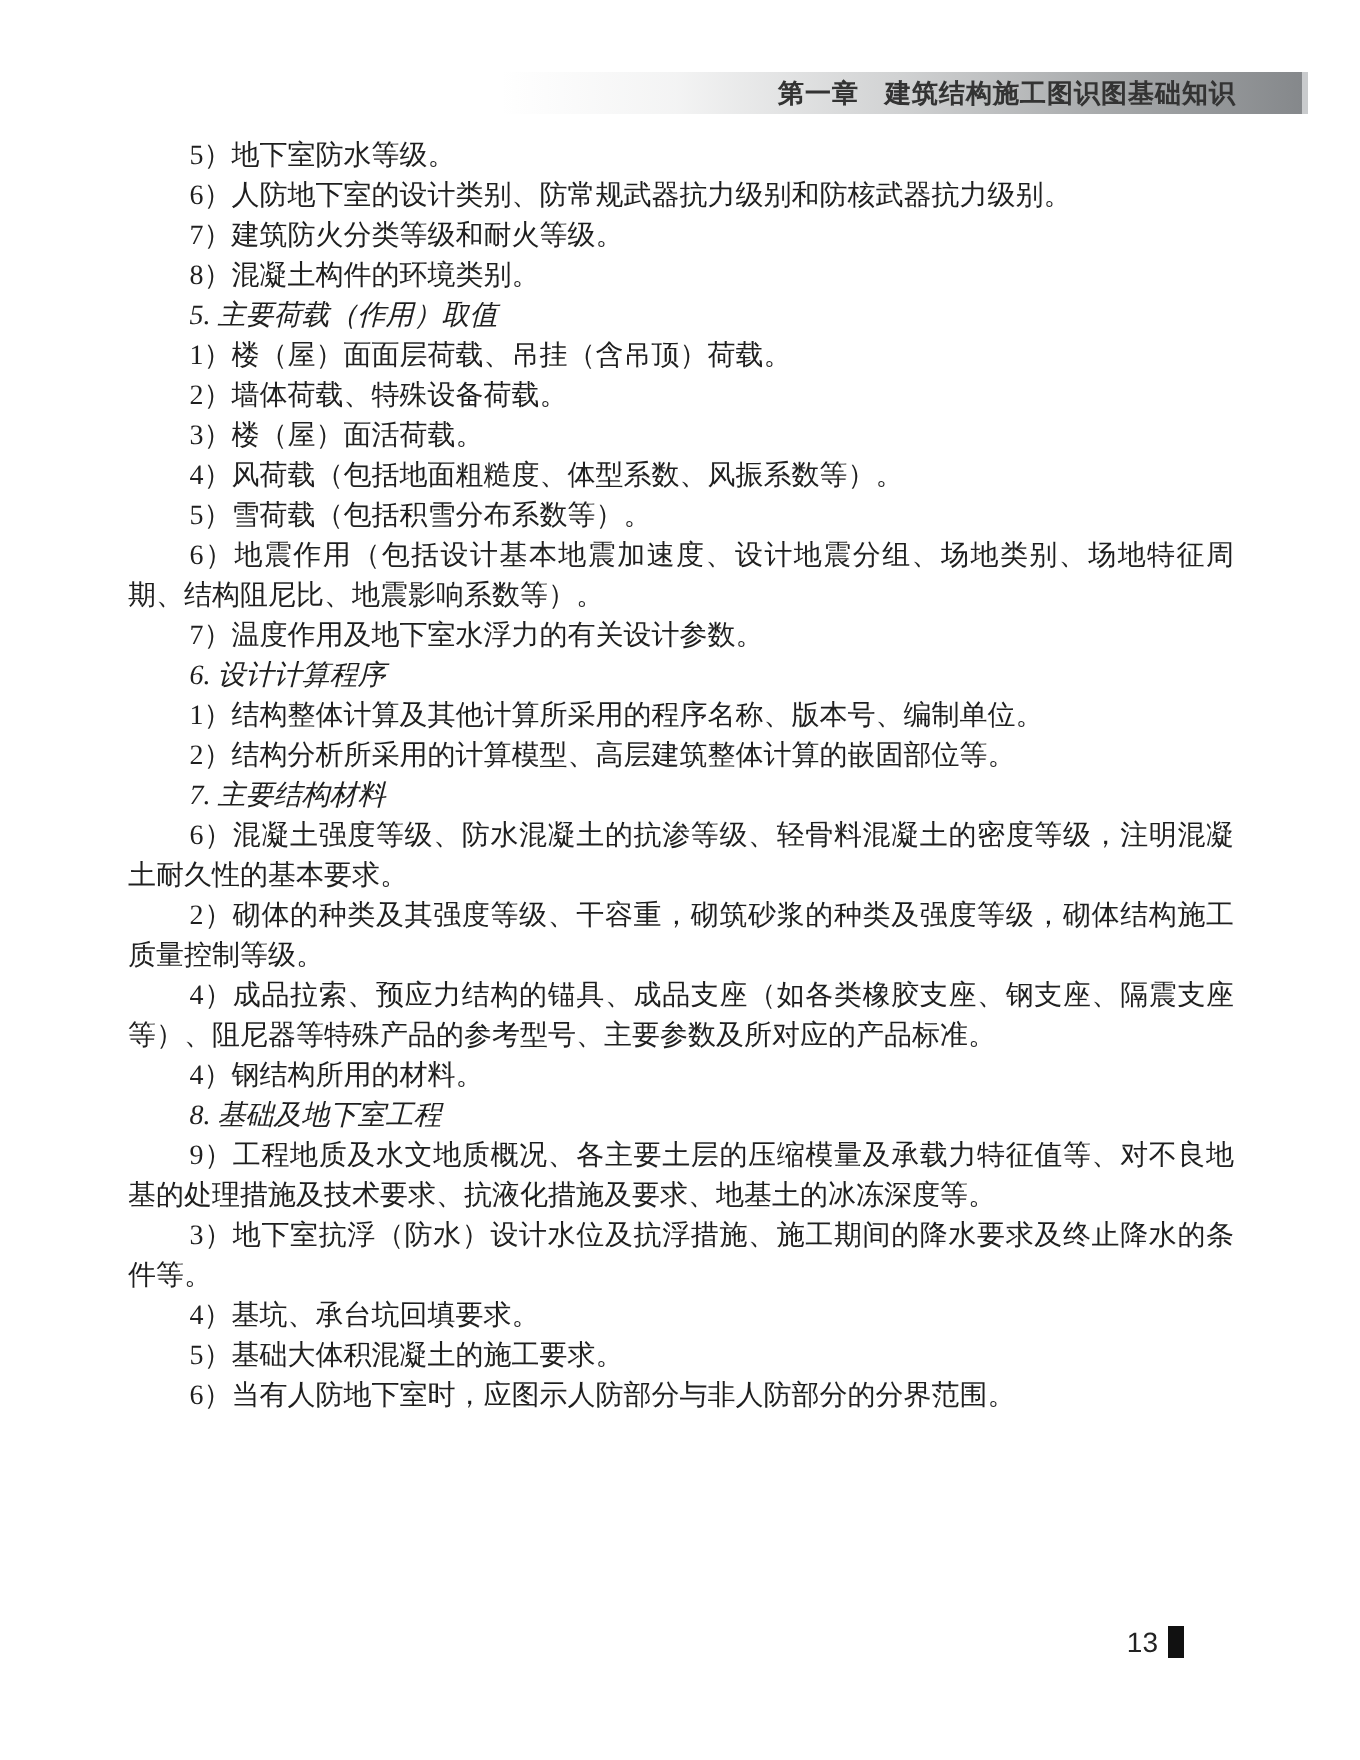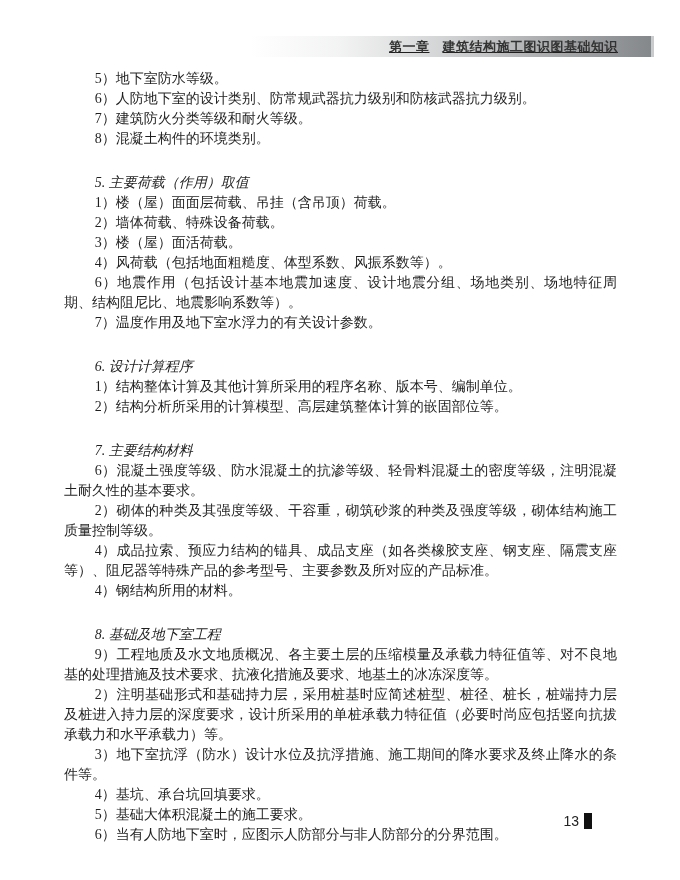--- a/index.html
+++ b/index.html
@@ -23,42 +23,41 @@
       rgba(139,142,144,0) 0%,
       rgba(139,142,144,0.10) 22%,
       rgba(139,142,144,0.40) 50%,
       rgba(139,142,144,0.75) 75%,
       #85888b 100%);
     border-right: 3px solid #c9cbcd;
     display: flex;
     align-items: center;
     justify-content: flex-end;
     padding-right: 33px;
-    text-decoration: underline;
   }
   .header-text {
     font-family: "Liberation Sans", sans-serif;
     font-weight: bold;
     font-size: 13px;
     color: #333333;
     letter-spacing: 0.5px;
     white-space: nowrap;
   }
   .header-text .chapter { margin-right: 13px; }
   .body-text {
     position: absolute;
     top: 69px;
     left: 64px;
     width: 553px;
     font-size: 14px;
     line-height: 20px;
     text-align: justify;
   }
   .para { margin: 0; text-indent: 2.2em; }
-  .para.heading { font-style: italic; margin-top: 24px; }
+  .para.heading { font-style: italic; }
   .footer {
     position: absolute;
     top: 813px;
     right: 88px;
     display: flex;
     align-items: center;
     gap: 5px;
   }
   .page-num {
     font-family: "Liberation Sans", sans-serif;
@@ -85,33 +84,33 @@
   <div class="body-text">
       <p class="para item">5）地下室防水等级。</p>
       <p class="para item">6）人防地下室的设计类别、防常规武器抗力级别和防核武器抗力级别。</p>
       <p class="para item">7）建筑防火分类等级和耐火等级。</p>
       <p class="para item">8）混凝土构件的环境类别。</p>
       <p class="para heading">5. 主要荷载（作用）取值</p>
       <p class="para item">1）楼（屋）面面层荷载、吊挂（含吊顶）荷载。</p>
       <p class="para item">2）墙体荷载、特殊设备荷载。</p>
       <p class="para item">3）楼（屋）面活荷载。</p>
       <p class="para item">4）风荷载（包括地面粗糙度、体型系数、风振系数等）。</p>
+      <p class="para item">5）雪荷载（包括积雪分布系数等）。</p>
       <p class="para item">6）地震作用（包括设计基本地震加速度、设计地震分组、场地类别、场地特征周期、结构阻尼比、地震影响系数等）。</p>
       <p class="para item">7）温度作用及地下室水浮力的有关设计参数。</p>
       <p class="para heading">6. 设计计算程序</p>
       <p class="para item">1）结构整体计算及其他计算所采用的程序名称、版本号、编制单位。</p>
       <p class="para item">2）结构分析所采用的计算模型、高层建筑整体计算的嵌固部位等。</p>
       <p class="para heading">7. 主要结构材料</p>
       <p class="para item">6）混凝土强度等级、防水混凝土的抗渗等级、轻骨料混凝土的密度等级，注明混凝土耐久性的基本要求。</p>
       <p class="para item">2）砌体的种类及其强度等级、干容重，砌筑砂浆的种类及强度等级，砌体结构施工质量控制等级。</p>
       <p class="para item">4）成品拉索、预应力结构的锚具、成品支座（如各类橡胶支座、钢支座、隔震支座等）、阻尼器等特殊产品的参考型号、主要参数及所对应的产品标准。</p>
       <p class="para item">4）钢结构所用的材料。</p>
       <p class="para heading">8. 基础及地下室工程</p>
       <p class="para item">9）工程地质及水文地质概况、各主要土层的压缩模量及承载力特征值等、对不良地基的处理措施及技术要求、抗液化措施及要求、地基土的冰冻深度等。</p>
-      <p class="para item">2）注明基础形式和基础持力层，采用桩基时应简述桩型、桩径、桩长，桩端持力层及桩进入持力层的深度要求，设计所采用的单桩承载力特征值（必要时尚应包括竖向抗拔承载力和水平承载力）等。</p>
       <p class="para item">3）地下室抗浮（防水）设计水位及抗浮措施、施工期间的降水要求及终止降水的条件等。</p>
       <p class="para item">4）基坑、承台坑回填要求。</p>
       <p class="para item">5）基础大体积混凝土的施工要求。</p>
       <p class="para item">6）当有人防地下室时，应图示人防部分与非人防部分的分界范围。</p>
     </div>
 
   <div class="footer">
     <span class="page-num">13</span>
     <span class="edge-marker"></span>
   </div>

